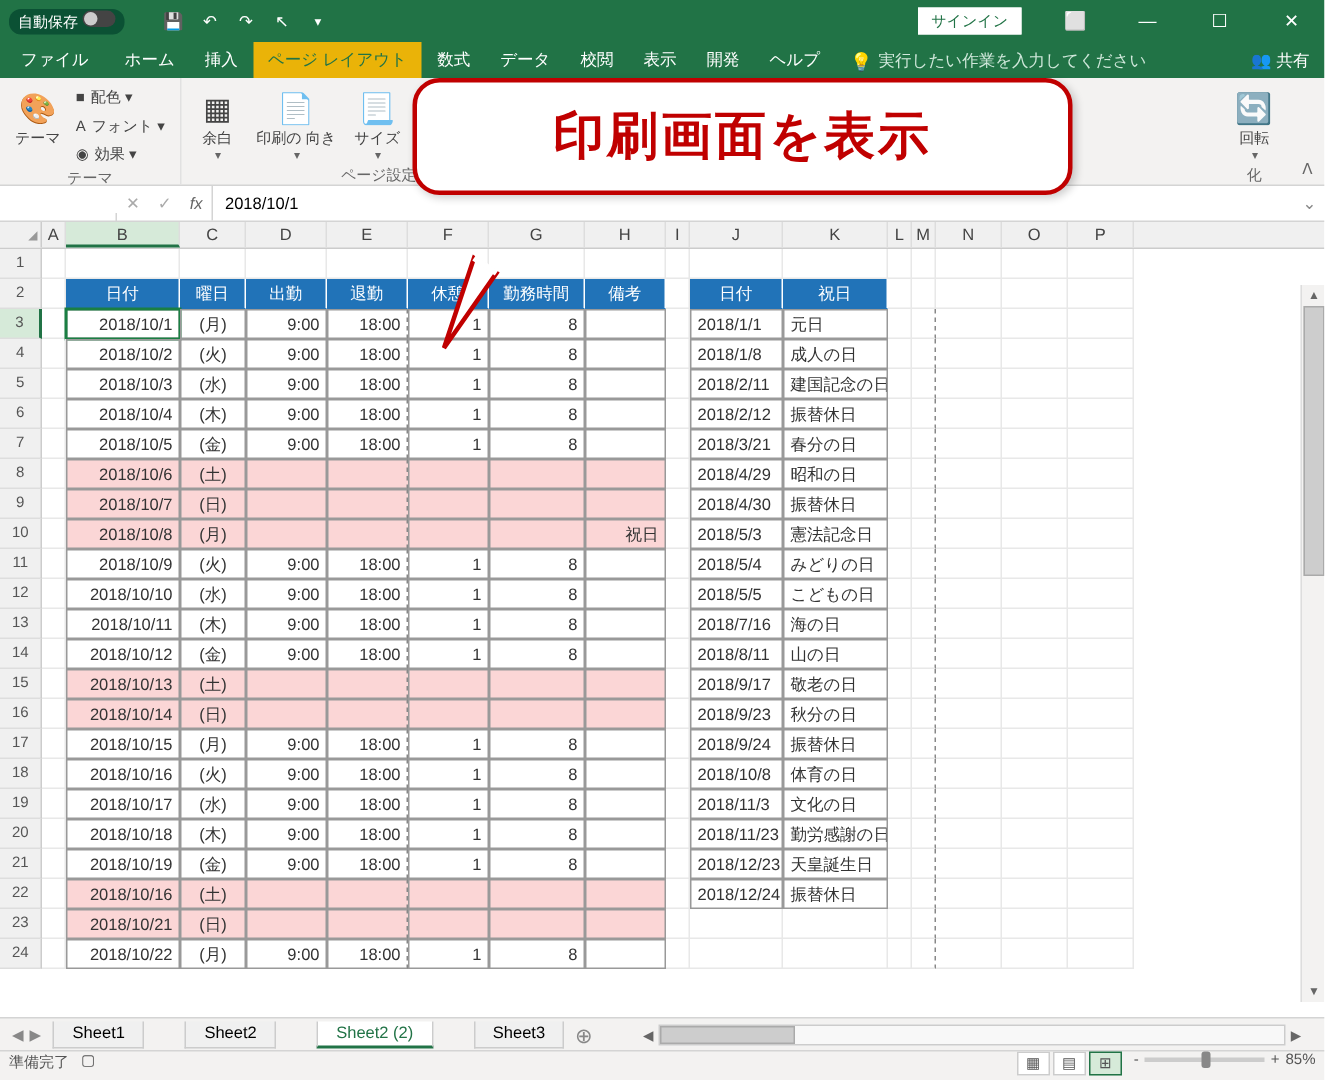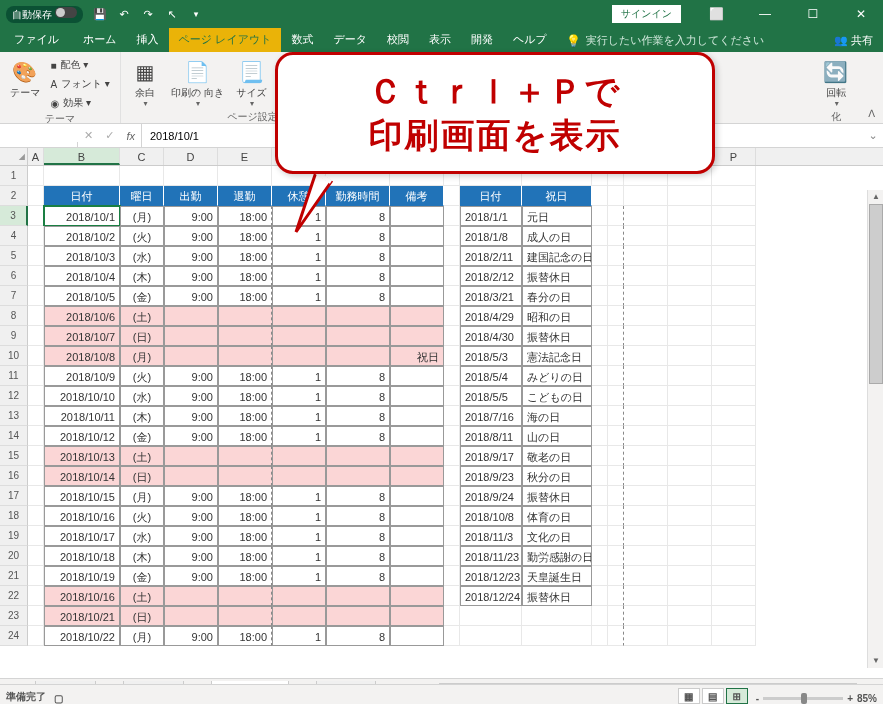--- a/index.html
+++ b/index.html
@@ -2,21 +2,21 @@
 <html><head>
 <meta charset="utf-8">
 <style>
 * { margin:0; padding:0; box-sizing:border-box; font-family:"Yu Gothic UI","Meiryo",sans-serif; }
 body { width:883px; height:720px; background:#fff; overflow:hidden; position:relative; }
 
 
 .titlebar { height:28px; background:#217346; color:#fff; display:flex; align-items:center; font-size:11px; position:relative; }
 .titlebar .left { display:flex; align-items:center; gap:2px; padding-left:6px; }
 .titlebar .qat-btn { width:22px; height:22px; display:flex; align-items:center; justify-content:center; color:#fff; }
-.titlebar .auto-save { background:#0b5134; padding:1px 6px; border-radius:8px; font-size:10px; margin-right:4px;}
+.titlebar .auto-save { background:#0b5134; padding:1px 6px; border-radius:8px; font-size:10px; margin-right:20px;}
 .titlebar .toggle { width:22px; height:11px; background:#444; border-radius:6px; display:inline-block; position:relative; margin-left:3px;}
 .titlebar .toggle::after { content:""; width:9px; height:9px; background:#ccc; border-radius:50%; position:absolute; left:1px; top:1px;}
 .titlebar .center { position:absolute; left:50%; transform:translateX(-50%); }
 .titlebar .right { position:absolute; right:0; display:flex; align-items:center; gap:4px; }
 .titlebar .signin { border:1px solid #fff; padding:1px 8px; font-size:10px; background:#fff; color:#217346; margin-right:10px;}
 .titlebar .win-btn { width:44px; height:28px; display:flex; align-items:center; justify-content:center; font-size:12px;}
 
 
 .ribbon-tabs { height:24px; background:#217346; color:#fff; display:flex; align-items:flex-end; font-size:11px; }
 .ribbon-tabs .tab { padding:4px 10px 5px; cursor:pointer; }
@@ -77,21 +77,21 @@
 .sheet-bar .stab { padding:2px 12px; border:1px solid #ccc; border-top:none; background:#f0f0f0; cursor:pointer; margin-right:-1px;}
 .sheet-bar .stab.active { background:#fff; border-bottom:2px solid #217346; color:#217346;}
 .sheet-bar .add { padding:0 8px; color:#888; cursor:pointer; font-size:14px;}
 .sheet-bar .hscroll { flex:1; margin:0 6px; height:14px; border:1px solid #ccc; background:#f8f8f8; position:relative;}
 .sheet-bar .hscroll .thumb { position:absolute; left:0; width:90px; height:100%; background:#cdcdcd; border:1px solid #aaa;}
 .sheet-bar .hscroll .arr { position:absolute; top:0; width:14px; height:100%; text-align:center; font-size:9px; line-height:12px; color:#666;}
 .sheet-bar .hscroll .arr.l { left:-15px;}
 .sheet-bar .hscroll .arr.r { right:-15px;}
 
 
-.statusbar { position:absolute; bottom:16px; left:0; right:0; height:20px; background:#f3f2f1; border-top:1px solid #d4d4d4; display:flex; align-items:flex-end; font-size:10px; color:#555; padding:0 6px;font-weight:bold;}
+.statusbar { position:absolute; bottom:0; left:0; right:0; height:20px; background:#f3f2f1; border-top:1px solid #d4d4d4; display:flex; align-items:flex-start; font-size:10px; color:#555; padding:0 6px;}
 .statusbar .views { margin-left:auto; display:flex; gap:2px;}
 .statusbar .views span { width:22px; height:16px; border:1px solid #ccc; display:flex; align-items:center; justify-content:center; cursor:pointer; background:#fff;}
 .statusbar .views span.active { background:#d6ead9; border-color:#217346;}
 .statusbar .zoom { display:flex; align-items:center; gap:4px; margin-left:8px;}
 .statusbar .slider { width:80px; height:3px; background:#ccc; position:relative;}
 .statusbar .slider .th { position:absolute; left:38px; top:-4px; width:6px; height:11px; background:#888; border-radius:2px;}
 
 
 .vscroll { position:absolute; right:0; top:42px; bottom:22px; width:16px; background:#f3f2f1; border-left:1px solid #ddd;}
 .vscroll .thumb { position:absolute; top:14px; width:14px; left:1px; height:180px; background:#cdcdcd; border:1px solid #aaa;}
@@ -709,21 +709,20 @@
       </div>
     </div>
   <div class="vscroll">
     <div class="arr up">▲</div>
     <div class="thumb"></div>
     <div class="arr dn">▼</div>
   </div>
 </div>
 
 <div class="callout">
-  <div class="line">Ｃｔｒｌ＋Ｐで</div>
   <div class="line">印刷画面を表示</div>
 </div>
 <div class="callout-tail">
   <svg width="40" height="70">
       <path d="M 20 0 L 0 60 L 35 10 Z" fill="#fff" stroke="#c00000" stroke-width="3"></path>
       <path d="M 20 0 L 35 10" stroke="#fff" stroke-width="4"></path>
     </svg>
 </div>
 
 <div class="sheet-bar">

